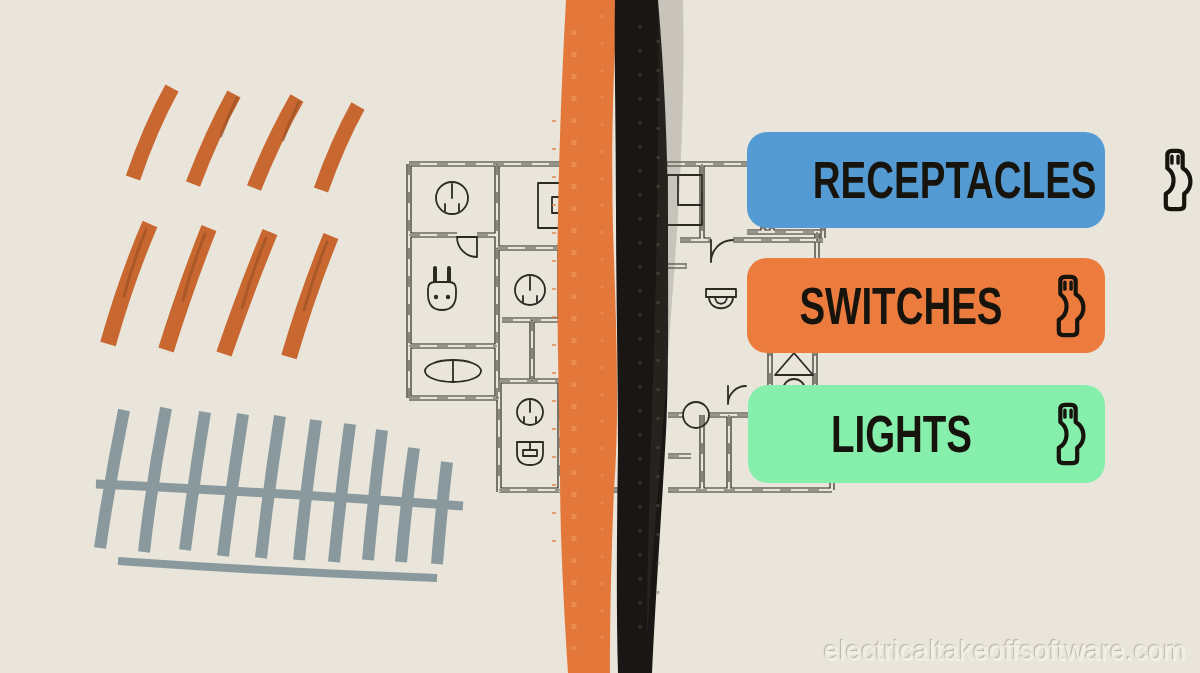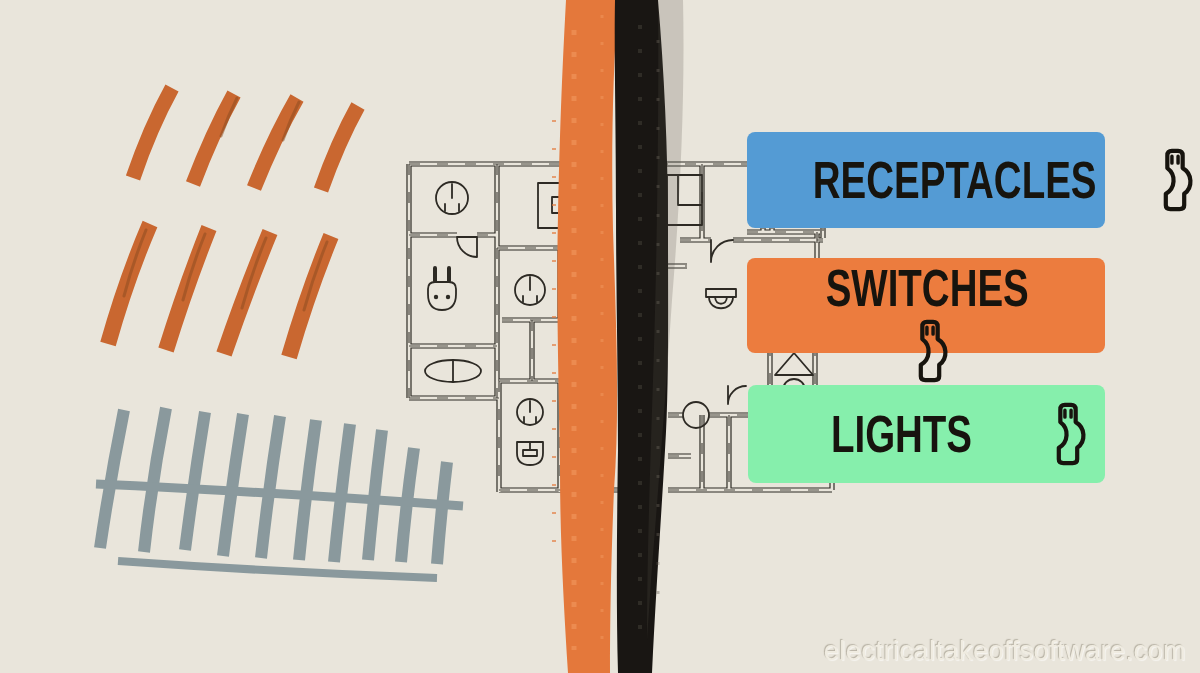--- a/index.html
+++ b/index.html
@@ -9,23 +9,23 @@
   
   .wall-outer{fill:none;stroke:#2D2A24;stroke-width:5.2;}
   .wall-inner{fill:none;stroke:#E9E5DB;stroke-width:2.8;}
   .wall-dash{fill:none;stroke:#2D2A24;stroke-width:1.2;stroke-dasharray:11 17;opacity:.85;}
   .sym{fill:none;stroke:#2D2A24;stroke-width:1.8;stroke-linecap:round;stroke-linejoin:round;}
   .sym-fill{fill:#2D2A24;stroke:none;}
 
   .tally-orange{stroke:#DC7338;fill:none;mix-blend-mode:multiply;}
   .tally-slate{stroke:#8EA4B1;fill:none;mix-blend-mode:multiply;opacity:.92;}
 
-  .pill{position:absolute;display:flex;align-items:center;border-radius:8px;padding:0 14px 0 16px;box-sizing:border-box;}
+  .pill{position:absolute;display:flex;align-items:center;border-radius:20px;padding:0 14px 0 16px;box-sizing:border-box;}
   .pill-receptacles{left:747px;top:132px;width:358px;height:96px;background:#549BD4;}
-  .pill-switches{left:747px;top:258px;width:358px;height:95px;background:#EC7C3E;flex-direction:column;}
+  .pill-switches{left:747px;top:258px;width:358px;height:95px;background:#EC7C3E;}
   .pill-lights{left:748px;top:385px;width:357px;height:98px;background:#8DC156;}
   .pill-txt{flex:1;text-align:center;white-space:nowrap;
     font-family:"Liberation Sans",sans-serif;font-weight:700;font-size:52px;
     color:#17140E;transform:scaleX(.74);transform-origin:center;}
   .pill-icon{flex:0 0 auto;margin-left:6px;}
 
   .watermark{position:absolute;right:14px;bottom:6px;
     font-family:"Liberation Sans",sans-serif;font-size:27px;letter-spacing:.5px;
     color:#F0ECE1;text-shadow:-1px -1px 1px rgba(125,118,100,.45),1px 1px 1px rgba(255,255,255,.6);}
 </style>

